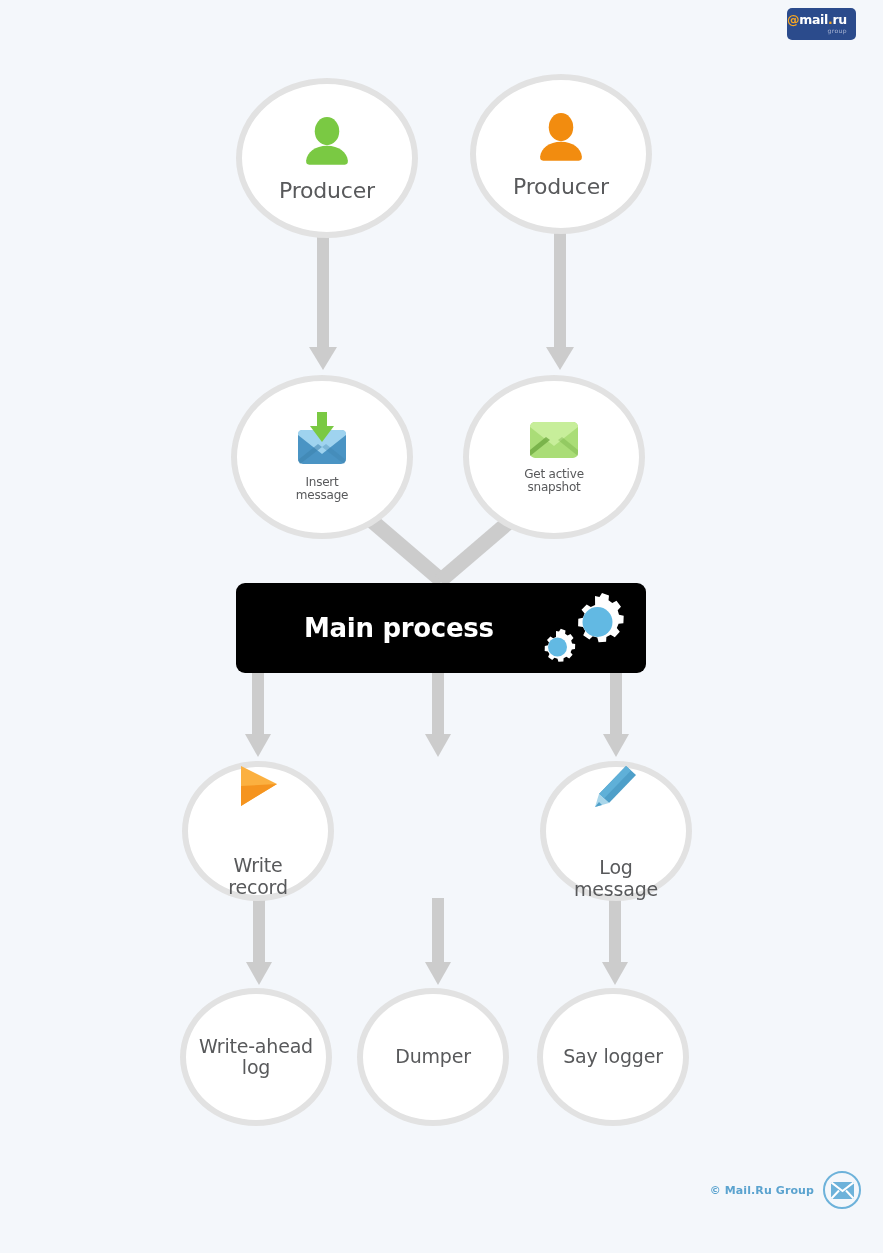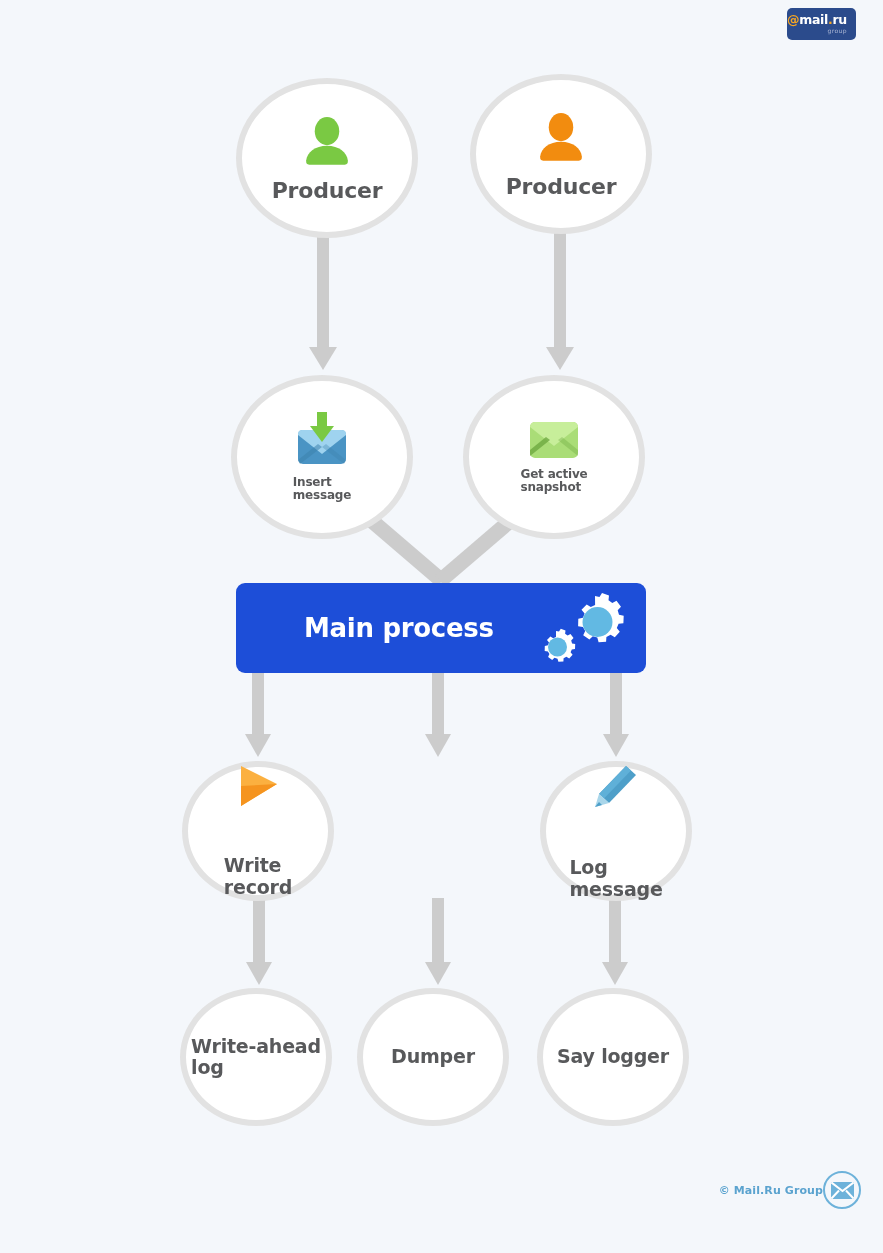--- a/index.html
+++ b/index.html
@@ -60,21 +60,22 @@
     border-radius: 50%;
     box-sizing: border-box;
     display: flex;
     flex-direction: column;
     align-items: center;
     justify-content: center;
     z-index: 3;
   }
   .node-label {
     color: #58595b;
-    font-weight: bold;
+    font-weight: normal;
+    text-align: center;
     line-height: 1.12;
     letter-spacing: -0.2px;
     white-space: pre-line;
   }
   .node-icon {
     display: flex;
     align-items: center;
     justify-content: center;
   }
 
@@ -95,21 +96,21 @@
   .r4 { width: 152px; height: 138px; }
   .r4 .node-label { font-size: 19px; }
 
   
   .mainbar {
     position: absolute;
     left: 236px;
     top: 583px;
     width: 410px;
     height: 90px;
-    background: #1d4ed8;
+    background: #000000;
     border-radius: 9px;
     display: flex;
     align-items: center;
     z-index: 4;
     box-sizing: border-box;
     gap: 16px;
   }
   .mainbar-label {
     color: #ffffff;
     font-size: 26px;
@@ -130,21 +131,21 @@
   }
   .arrow-diag { position: absolute; z-index: 1; }
 
   
   .footer {
     position: absolute;
     right: 22px;
     bottom: 44px;
     display: flex;
     align-items: center;
-    gap: 0;
+    gap: 9px;
   }
   .footer-text {
     color: #5ba3cf;
     font-size: 11px;
     font-weight: bold;
     letter-spacing: 0.1px;
   }
   .footer-icon {
     width: 38px;
     height: 38px;

